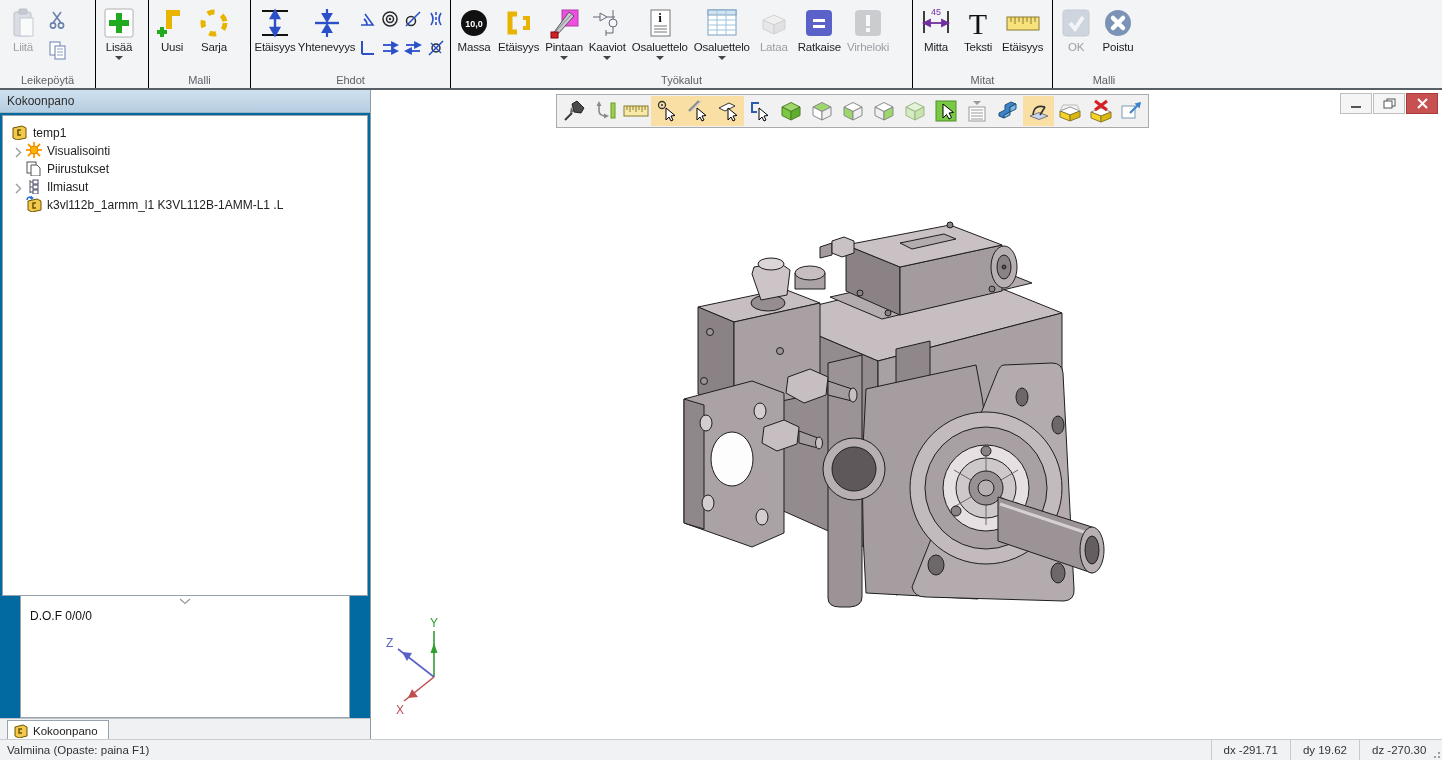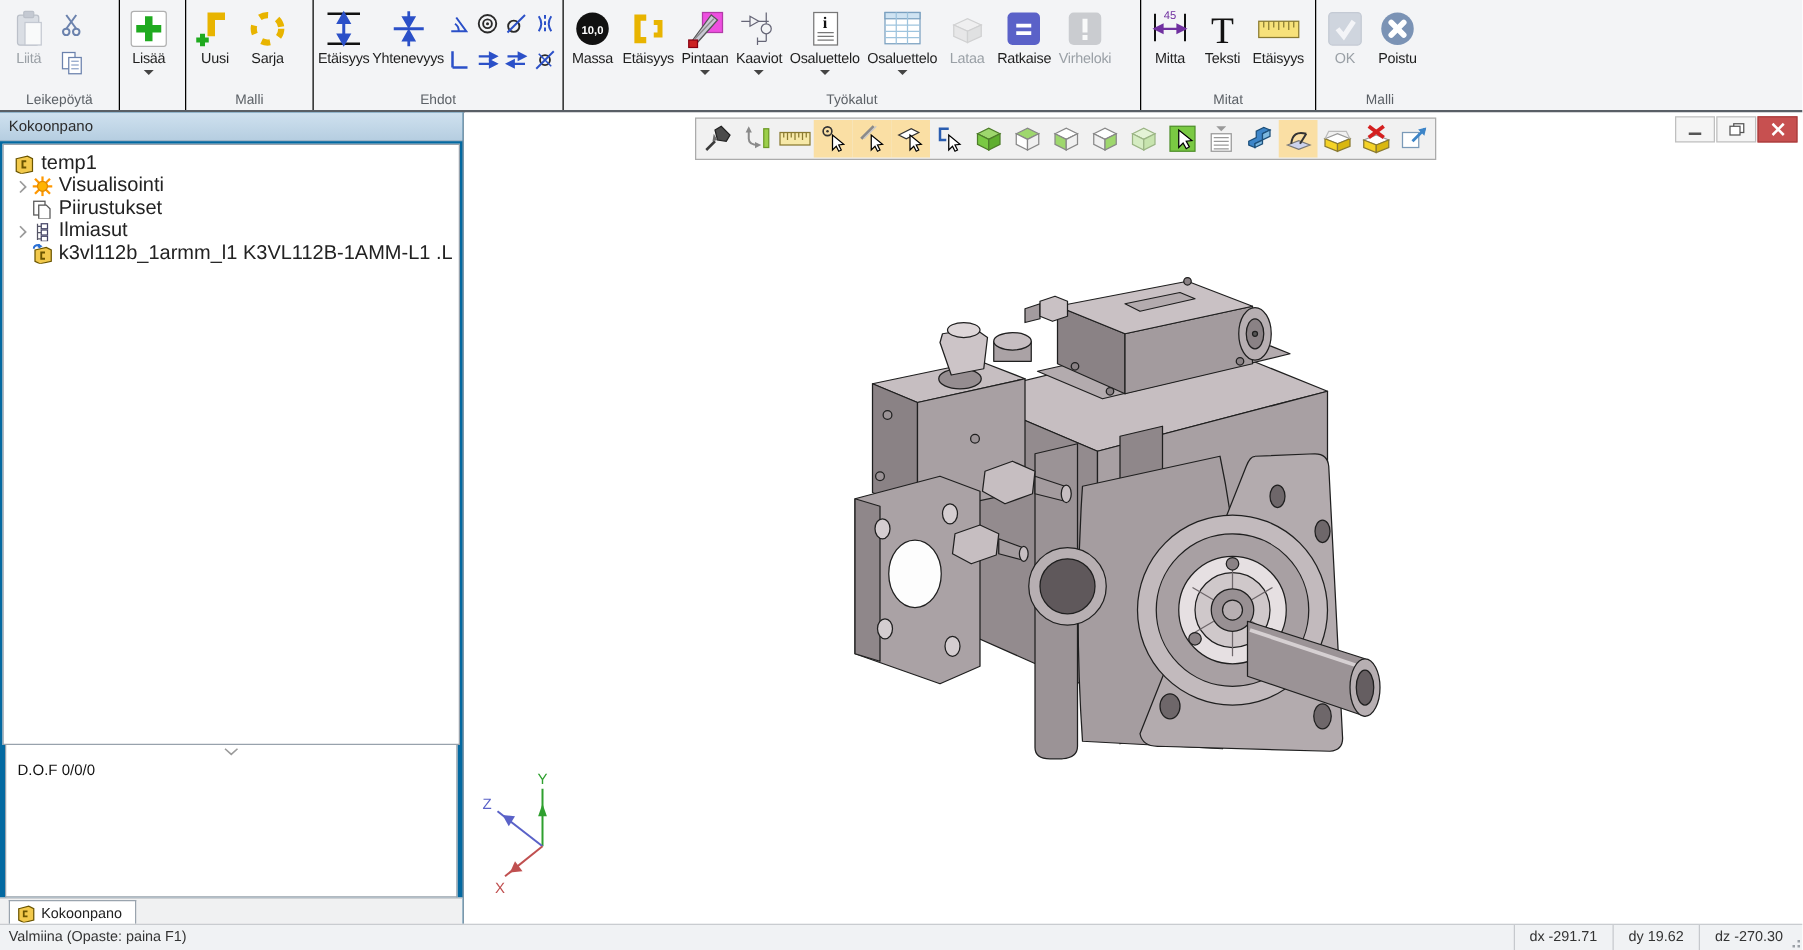--- a/index.html
+++ b/index.html
@@ -23,27 +23,27 @@
   .smallcol{display:flex;flex-direction:column;gap:6px;padding:6px 2px}
   .sbtn{width:24px;height:24px;display:flex;align-items:center;justify-content:center;border-radius:3px}
   .cgrid{display:grid;grid-template-columns:repeat(4,23px);grid-auto-rows:29px;margin-top:6px}
   .cgrid .sbtn{width:22px;height:22px}
   
   .sidebar{position:absolute;left:0;top:90px;width:371px;bottom:20px;background:#0369a1;
            border-right:1px solid #8f9aa5;display:flex;flex-direction:column;box-sizing:border-box}
   .panel-header{height:22px;background:linear-gradient(#cfe1ef,#b6cee1);border-bottom:1px solid #9db4c6;
                 font-size:12px;color:#2c2c2c;display:flex;align-items:center;padding-left:7px;flex:0 0 auto}
   .treewrap{flex:1 1 auto;margin:2px 2px 0 2px;border:1px solid #98a2ac;background:#fff;overflow:hidden;padding-top:6px}
-  .trow{display:flex;align-items:center;height:18px;font-size:16px;white-space:nowrap;cursor:default}
+  .trow{display:flex;align-items:flex-end;height:18px;font-size:12px;white-space:nowrap;cursor:default}
   .trow .lbl{margin-left:5px}
   .chev{width:14px;display:flex;justify-content:center;margin-left:8px}
   .nochev{width:14px;margin-left:8px}
   .ticon{width:17px;height:16px;display:flex;align-items:center;justify-content:center}
   .root .ticon{margin-left:8px}
-  .dof{flex:0 0 121px;margin:0 4px;border:1px solid #98a2ac;border-top:none;background:#fff;position:relative}
+  .dof{flex:0 0 121px;margin:0 20px;border:1px solid #98a2ac;border-top:none;background:#fff;position:relative}
   .dof-chev{position:absolute;top:2px;left:50%;margin-left:-6px}
   .dof-text{position:absolute;left:9px;top:13px;font-size:12px;color:#111}
   .tabbar{flex:0 0 21px;background:#f0f1f2;border-top:1px solid #c2c6ca;display:flex;align-items:flex-end}
   .tab{margin-left:7px;height:19px;background:#fff;border:1px solid #9aa4ae;border-bottom:none;
        display:flex;align-items:center;gap:5px;padding:0 10px 0 6px;font-size:11.5px}
   
   .viewport{position:absolute;left:372px;top:90px;right:0;bottom:20px;background:#fff;overflow:hidden}
   .vtoolbar{position:absolute;left:184px;top:4px;height:32px;background:#f1f1f1;border:1px solid #ababab;
             display:flex;align-items:center;padding:0 1px}
   .vt{width:31px;height:30px;display:flex;align-items:center;justify-content:center}

